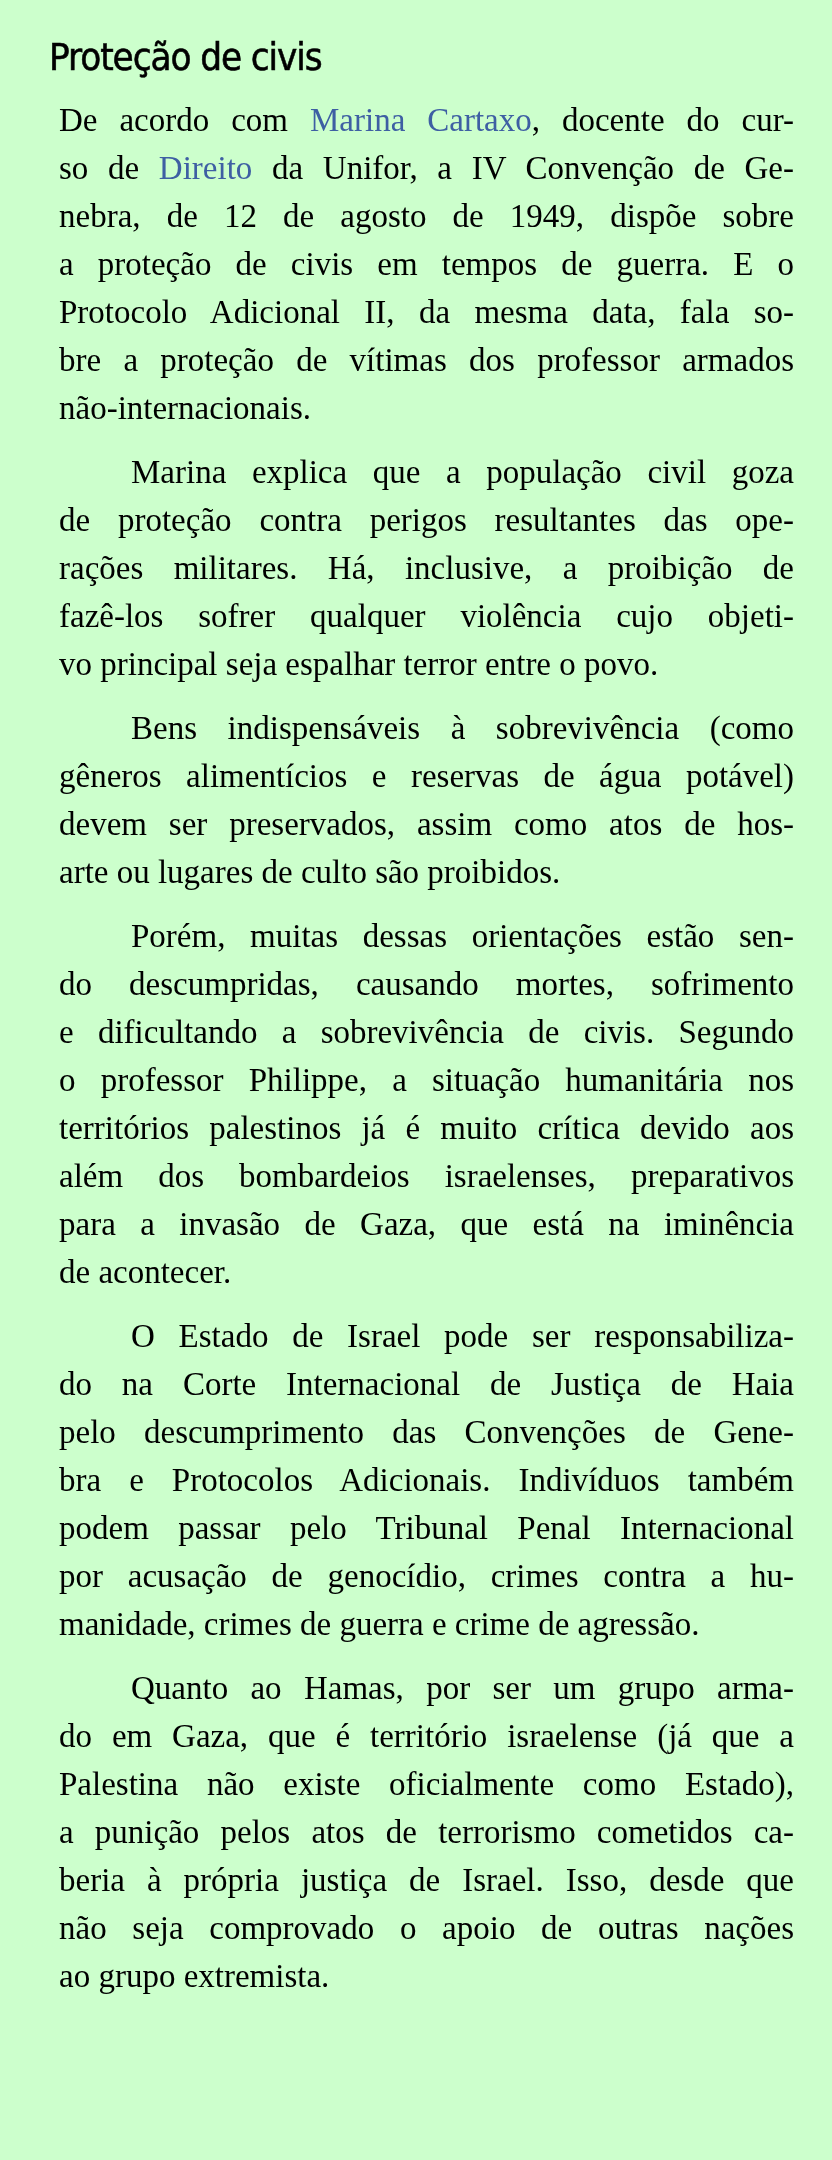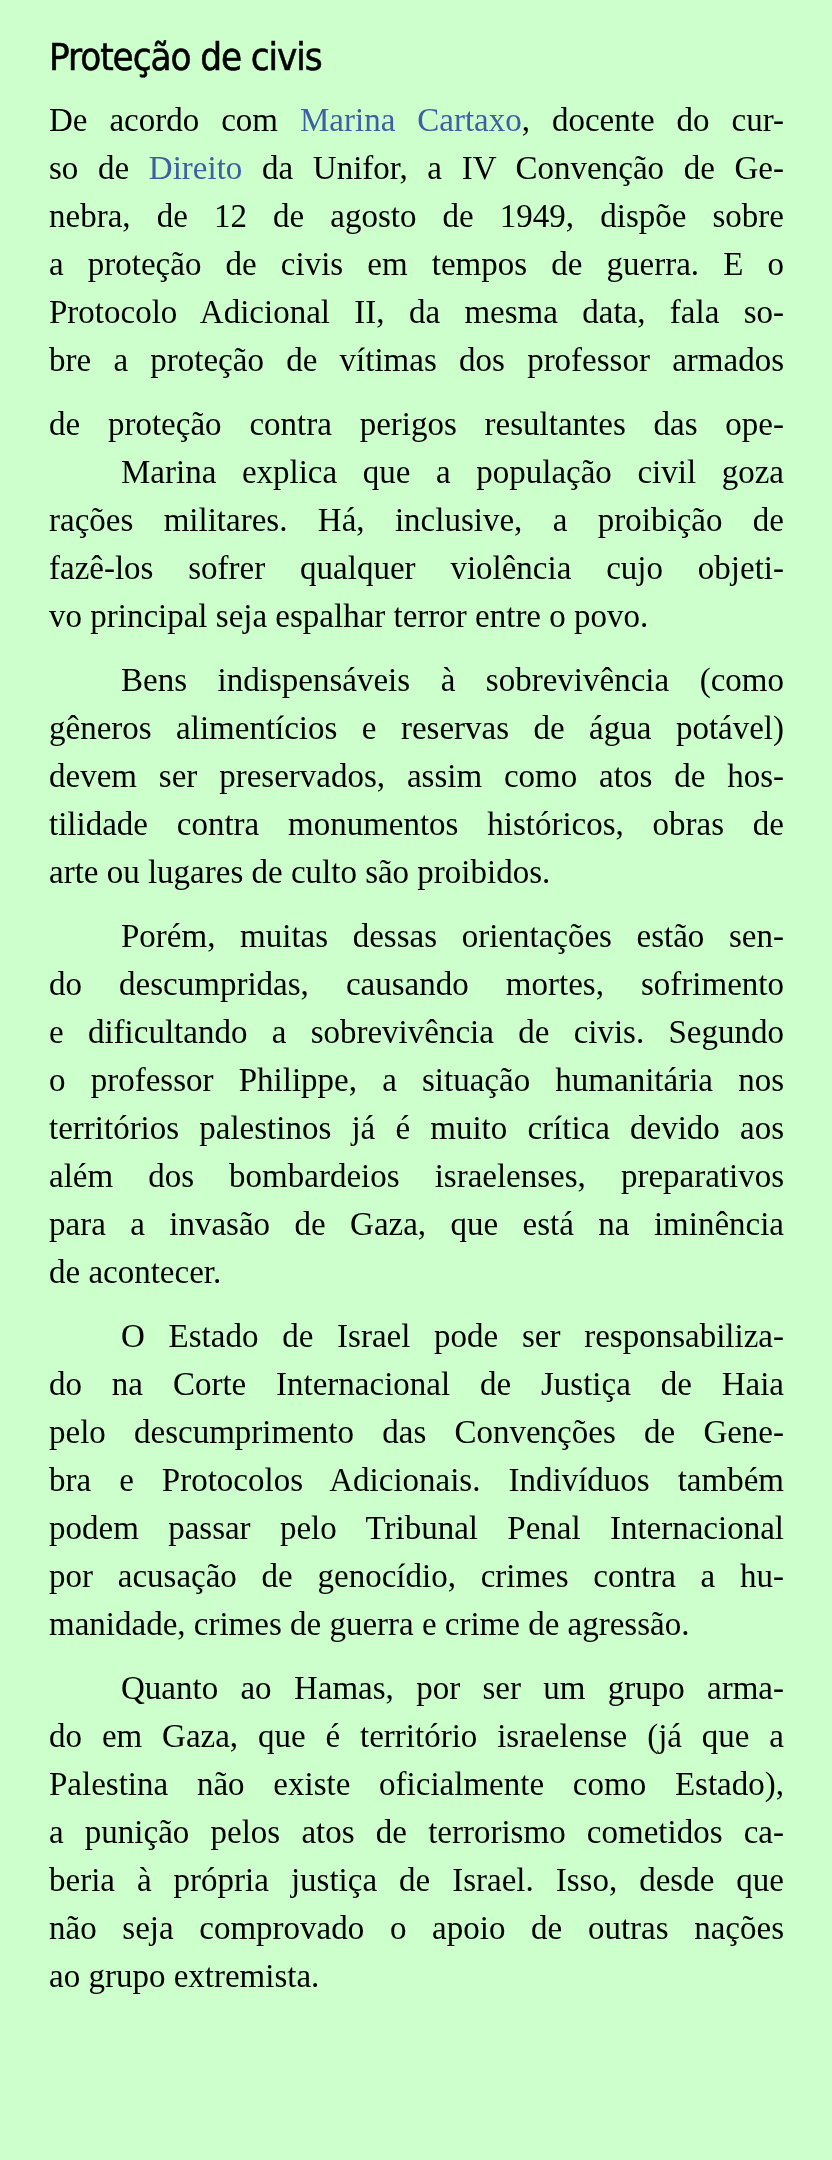--- a/index.html
+++ b/index.html
@@ -38,21 +38,21 @@
     position: absolute;
     left: 0;
     top: 96px;
     width: 735px;
     font-family: "Liberation Serif", serif;
     font-size: 33px;
     line-height: 48px;
     color: #000;
   }
   .para {
-    margin: 0 0 16px 0;
+    margin: 0 0 16px 10px;
   }
   .line {
     display: block;
     height: 48px;
     white-space: nowrap;
     text-align: justify;
     text-align-last: justify;
     width: 735px;
     overflow: visible;
   }
@@ -73,33 +73,33 @@
 <div class="page">
   <h2 class="heading">Proteção de civis</h2>
   <div class="body" id="article-body">
       <div class="para">
         <span class="line"><span>De acordo com </span><a class="seg-link">Marina Cartaxo</a><span>, docente do cur-</span></span>
         <span class="line"><span>so de </span><a class="seg-link">Direito</a><span> da Unifor, a </span><span class="seg-bold">IV Convenção de Ge-</span></span>
         <span class="line"><span class="seg-bold">nebra</span><span>, de 12 de agosto de 1949, dispõe sobre</span></span>
         <span class="line"><span>a proteção de civis em tempos de guerra. E o</span></span>
         <span class="line"><span class="seg-bold">Protocolo Adicional II</span><span>, da mesma data, fala so-</span></span>
         <span class="line"><span>bre a proteção de vítimas dos professor armados</span></span>
+        <span class="line last"><span>não-internacionais.</span></span>
       </div>
       <div class="para">
+        <span class="line indent"><span>Marina explica que a população civil goza</span></span>
         <span class="line"><span>de proteção contra perigos resultantes das ope-</span></span>
-        <span class="line indent"><span>Marina explica que a população civil goza</span></span>
         <span class="line"><span>rações militares. Há, inclusive, a </span><span class="seg-bold">proibição de</span></span>
         <span class="line"><span class="seg-bold">fazê-los sofrer qualquer violência cujo objeti-</span></span>
         <span class="line last"><span class="seg-bold">vo principal seja espalhar terror entre o povo</span><span>.</span></span>
       </div>
       <div class="para">
         <span class="line indent"><span>Bens indispensáveis à sobrevivência (como</span></span>
         <span class="line"><span>gêneros alimentícios e reservas de água potável)</span></span>
         <span class="line"><span>devem ser preservados, assim como atos de hos-</span></span>
-        <span class="line"><span>tilidade contra monumentos históricos, obras de</span></span>
         <span class="line last"><span>arte ou lugares de culto são proibidos.</span></span>
       </div>
       <div class="para">
         <span class="line indent"><span>Porém, muitas dessas orientações estão sen-</span></span>
         <span class="line"><span>do descumpridas, causando mortes, sofrimento</span></span>
         <span class="line"><span>e dificultando a sobrevivência de civis. Segundo</span></span>
         <span class="line"><span>o professor Philippe, a situação humanitária nos</span></span>
         <span class="line"><span>territórios palestinos já é muito crítica devido aos</span></span>
         <span class="line"><span>além dos bombardeios israelenses, preparativos</span></span>
         <span class="line"><span>para a invasão de Gaza, que está na iminência</span></span>

